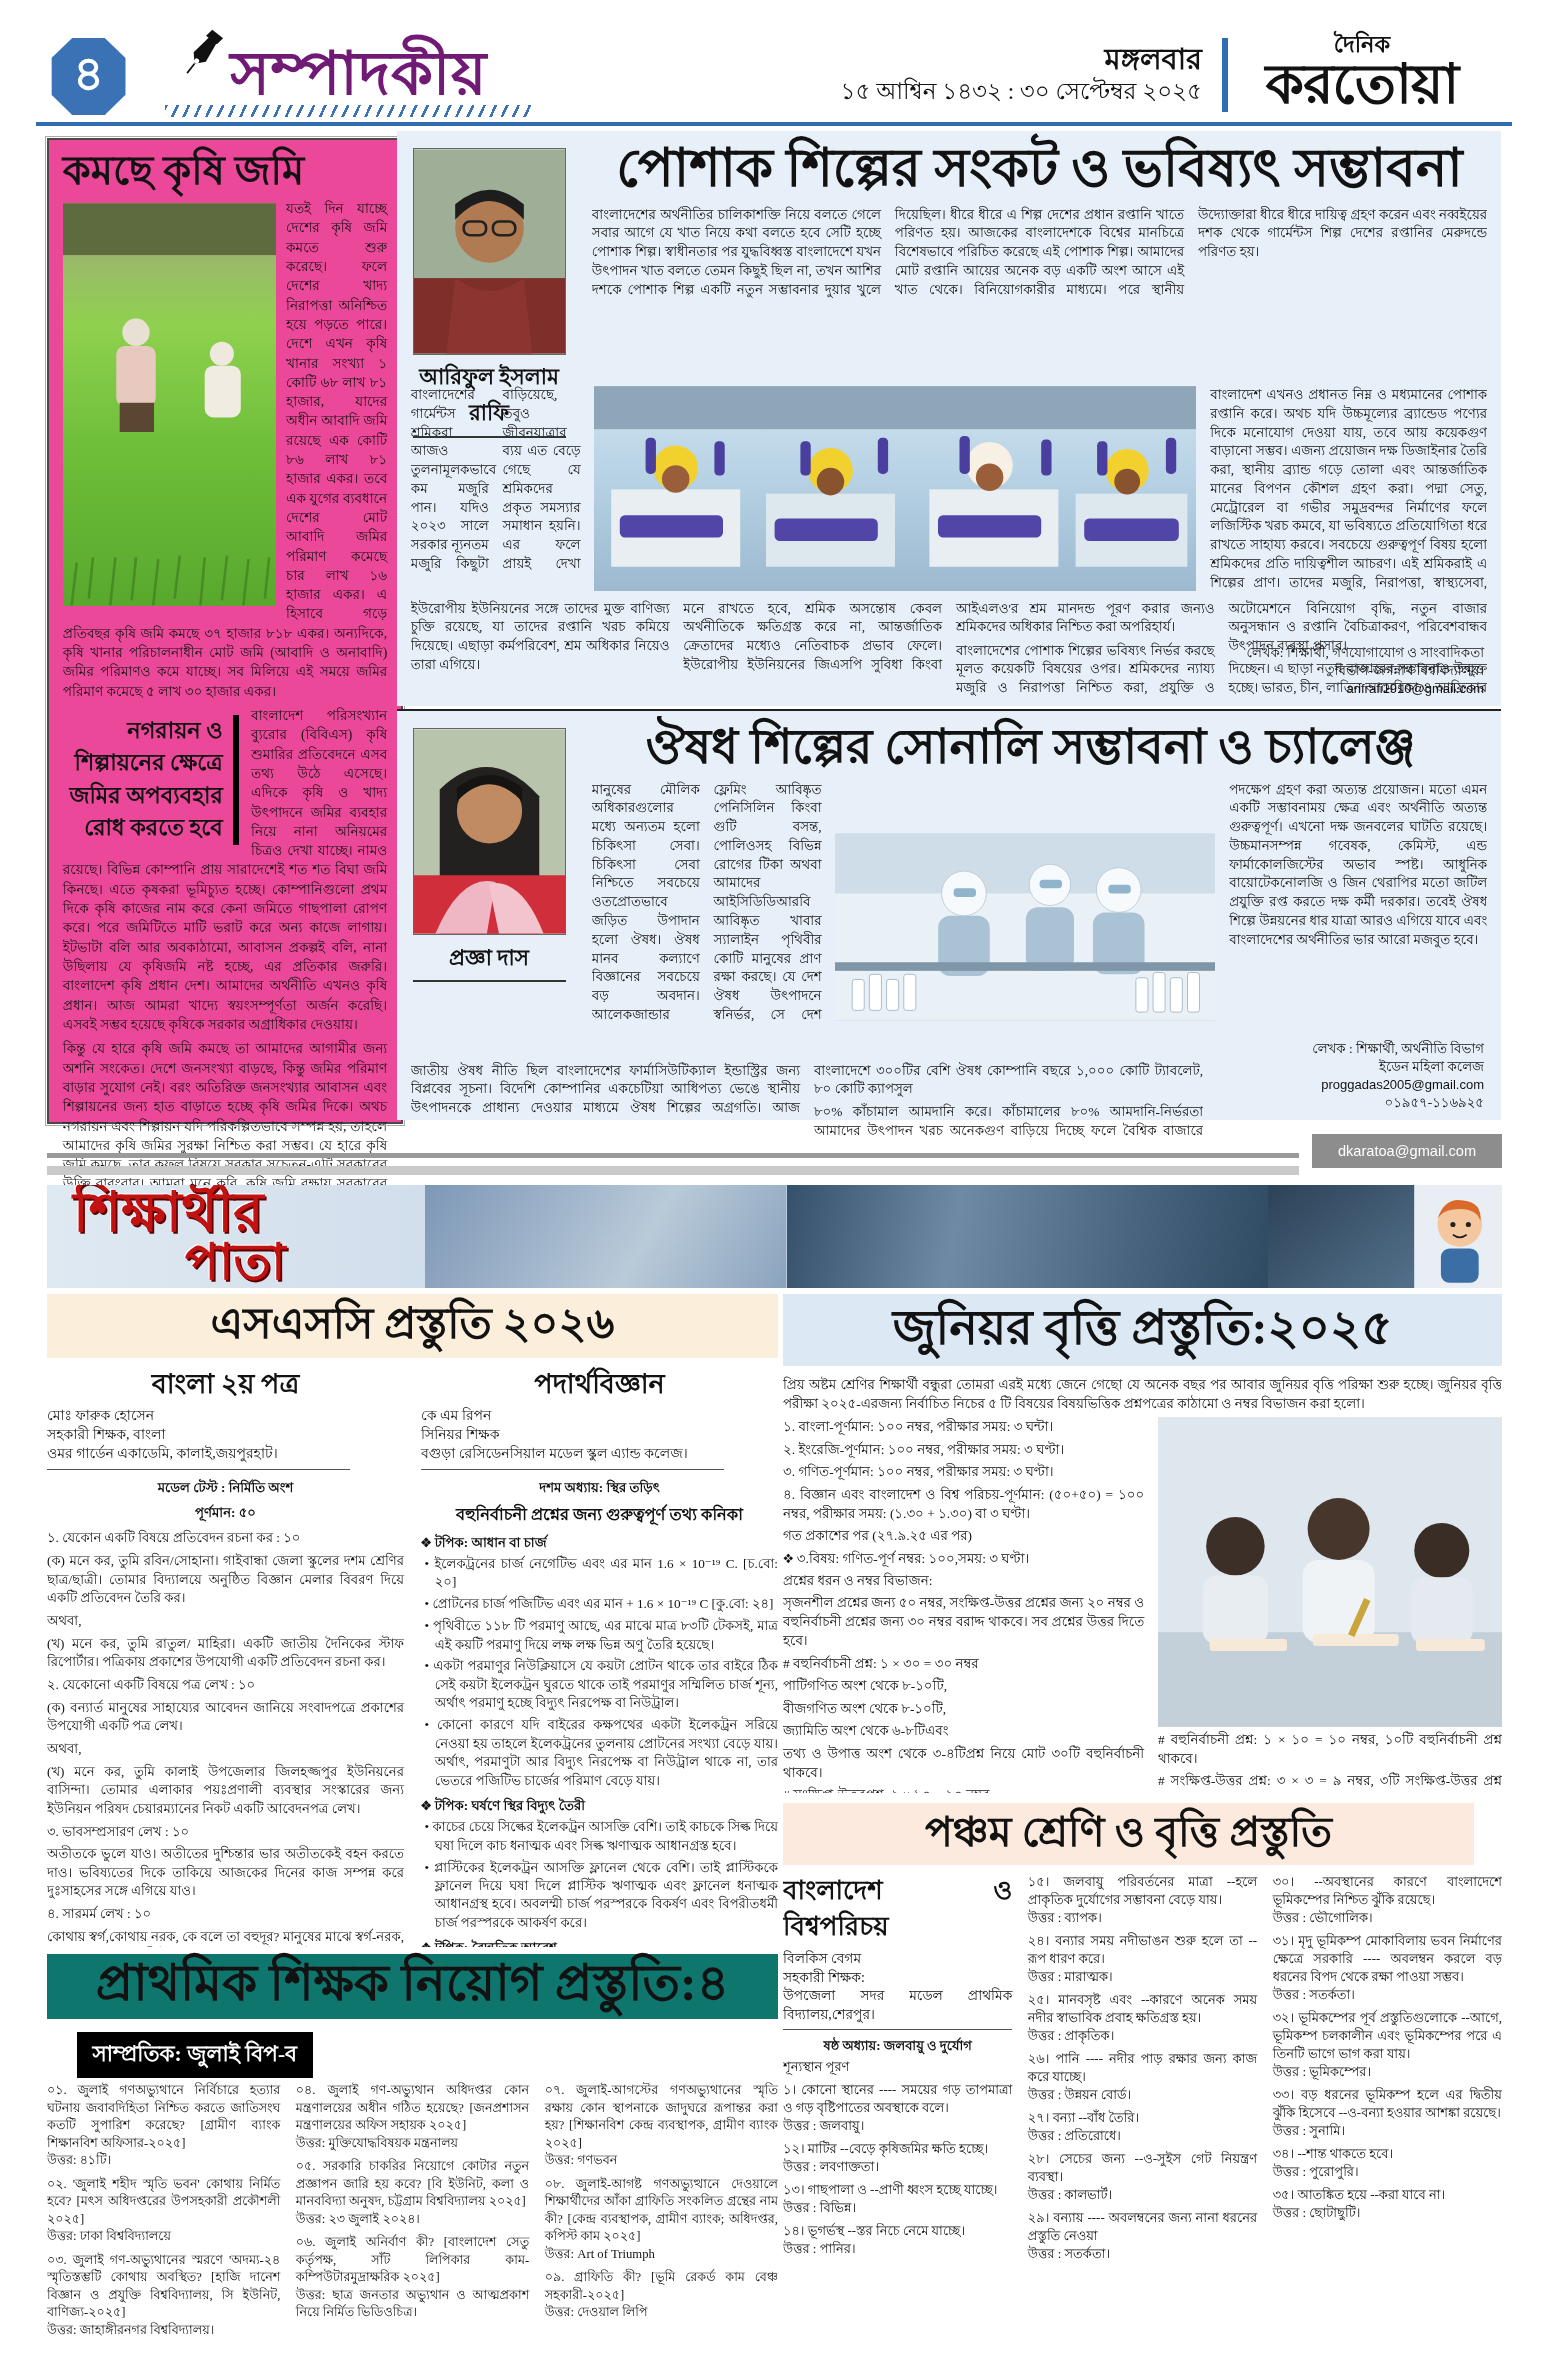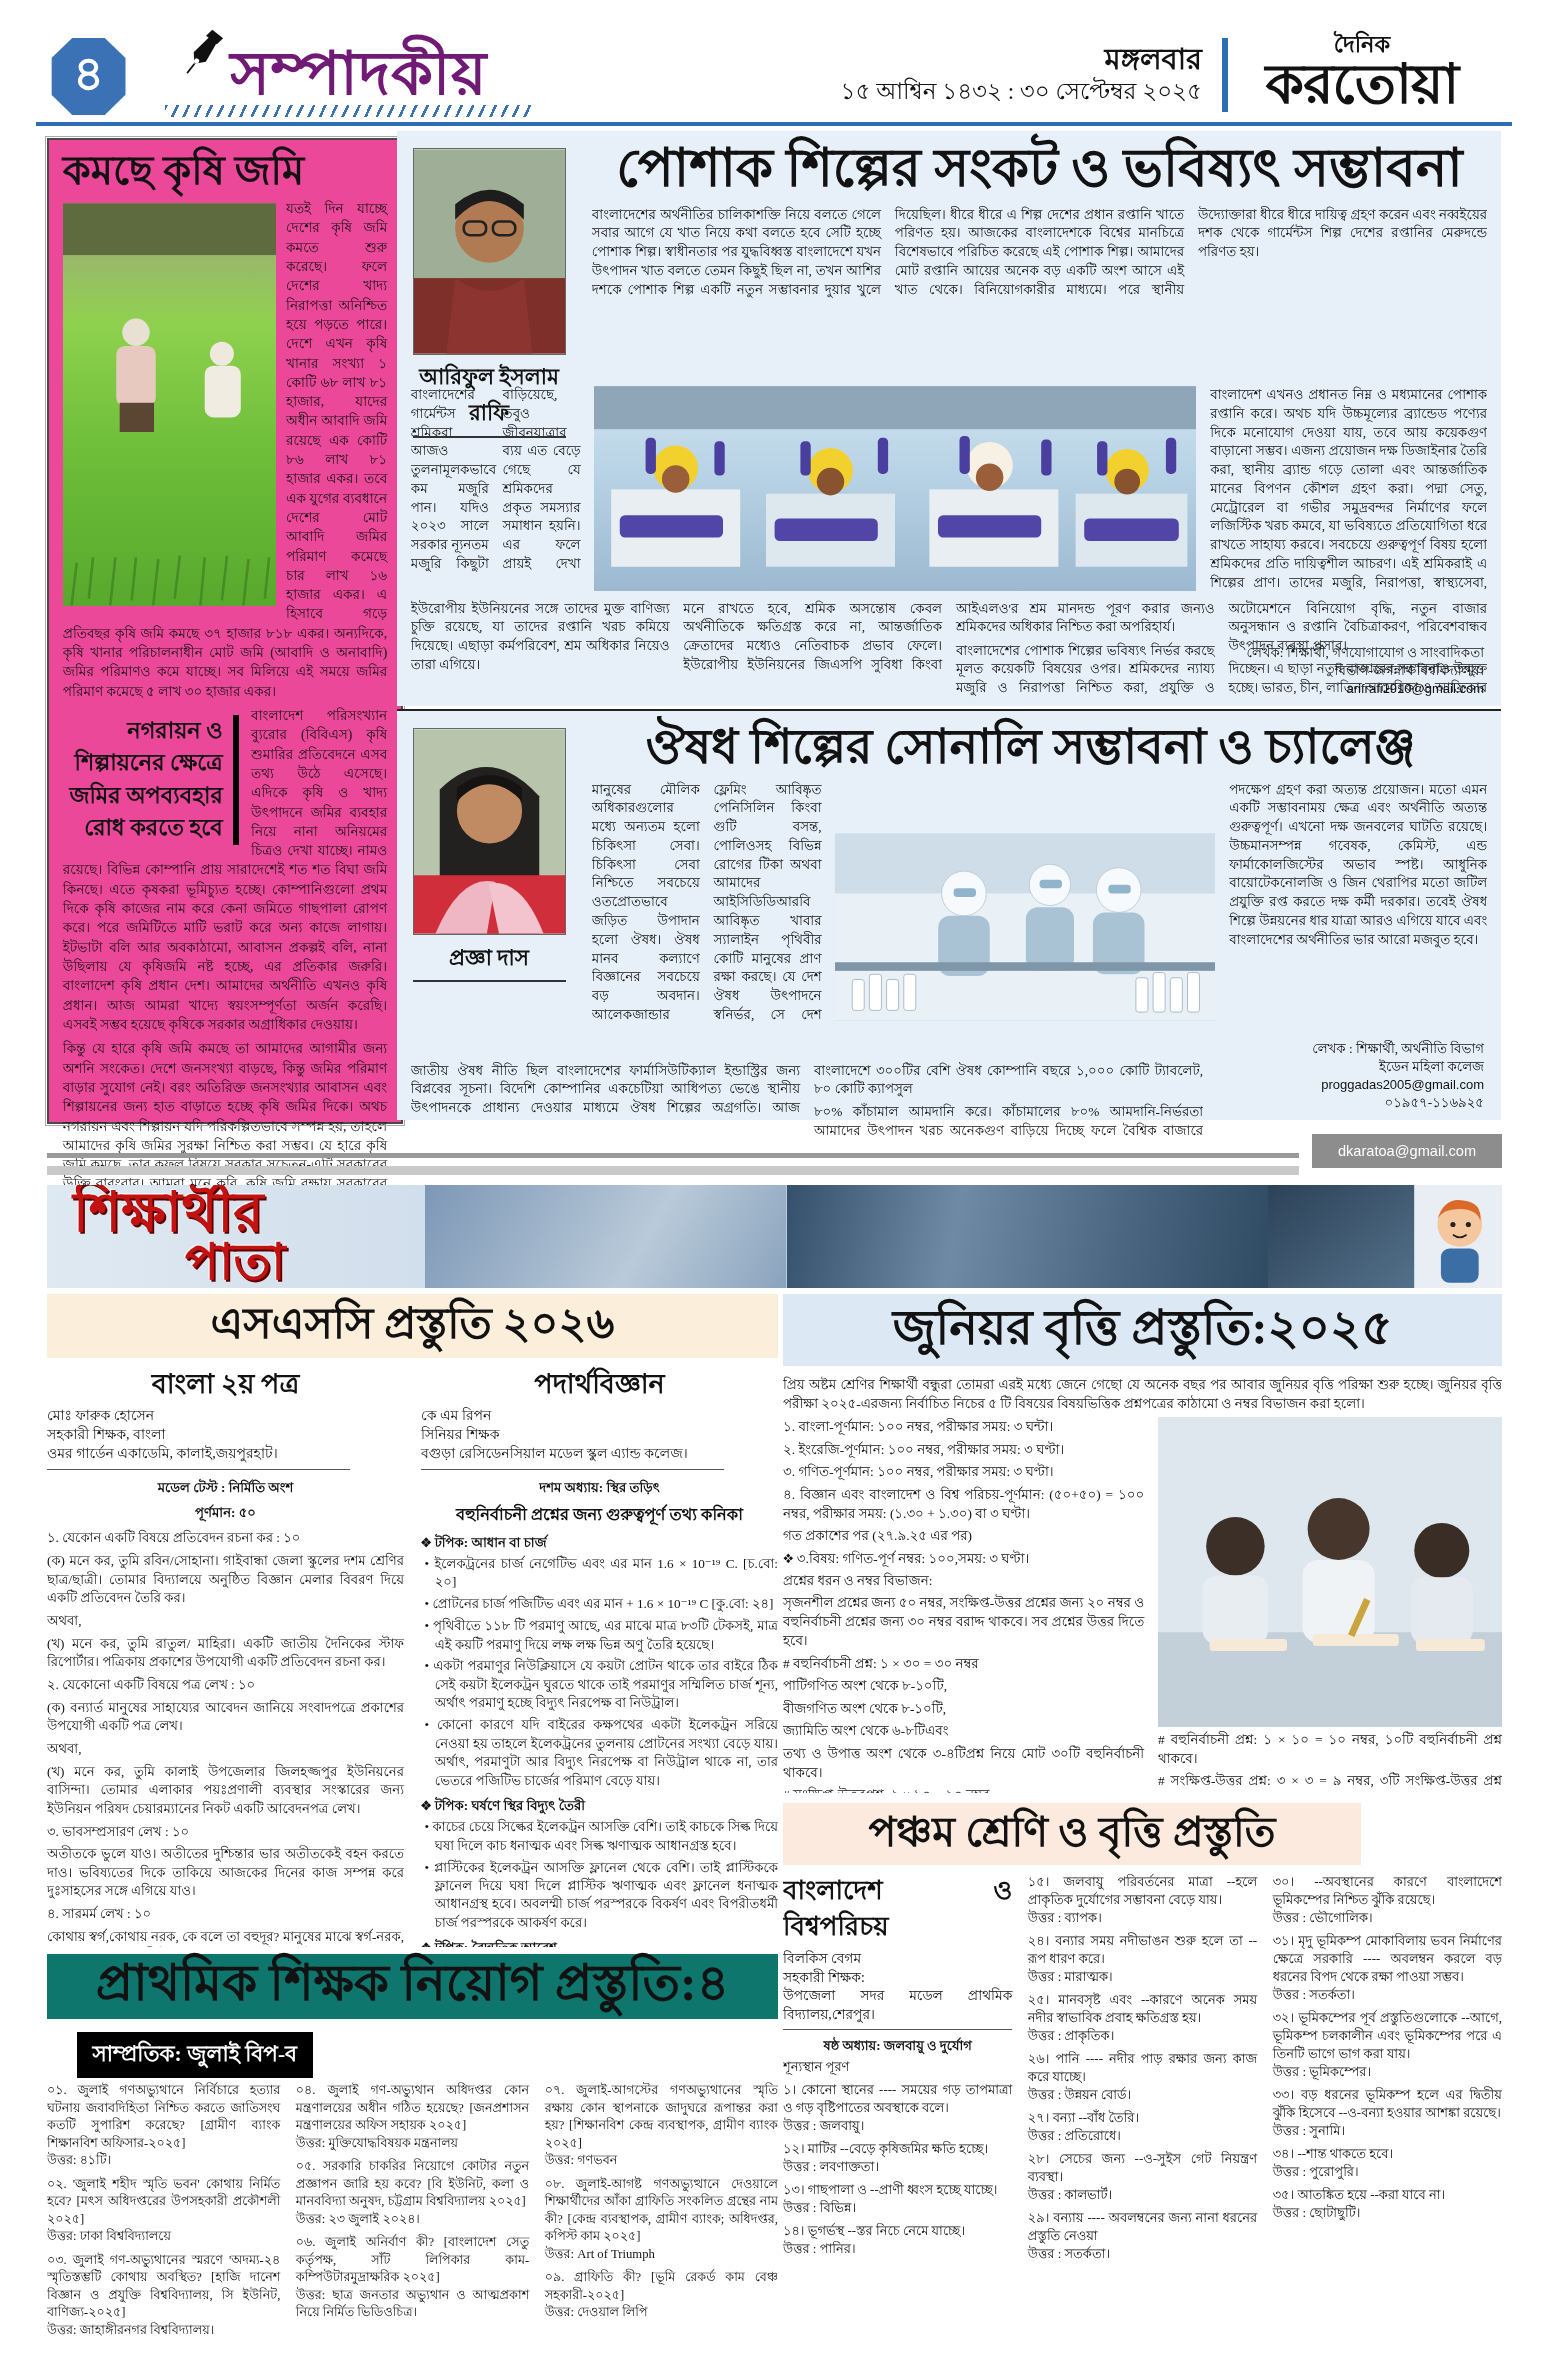--- a/index.html
+++ b/index.html
@@ -97,21 +97,21 @@
   .junior{position:absolute;left:783px;top:1375px;width:719px;height:418px;overflow:hidden;
           font-size:13.4px;line-height:1.42;text-align:justify;}
   .junior .intro{margin:0 0 4.3px 0;}
   .jflex{display:flex;gap:13.8px;}
   .jleft{flex:1;}
   .jleft p{margin:0 0 3.4px 0;}
   .jright{width:344px;flex:0 0 auto;}
   .jphoto{width:344px;height:310px;position:relative;overflow:hidden;
           background:linear-gradient(180deg,#e8eef3 0%,#cfdae3 45%,#aebfcc 100%);}
   .jright p{margin:2.6px 0;}
-  .fifth-band{left:783px;top:1803px;width:578px;height:62px;background:#fbeadd;font-size:41px;}
+  .fifth-band{left:783px;top:1803px;width:691px;height:62px;background:#fbeadd;font-size:41px;}
   .fifth{position:absolute;left:783px;top:1873px;width:719px;height:492px;column-count:3;column-gap:15.5px;
          font-size:13px;line-height:1.38;text-align:justify;overflow:hidden;}
   .fifth .subj{font-size:26px;font-weight:bold;border-bottom:none;margin:0 0 5.2px 0;}
   .fifth .by{font-size:13.8px;line-height:1.35;}
   .fifth .byline-wrap{border-bottom:1.7px solid #555;padding-bottom:4.3px;margin-bottom:6.9px;}
   .fifth .chap{font-weight:bold;text-align:center;margin:3.4px 0;font-family:Liberation Serif, serif;}
   .fifth .qa{break-inside:avoid;margin:0 0 5.2px 0;}
   .fifth .head-block{break-inside:avoid;}
 </style>
 </head>

